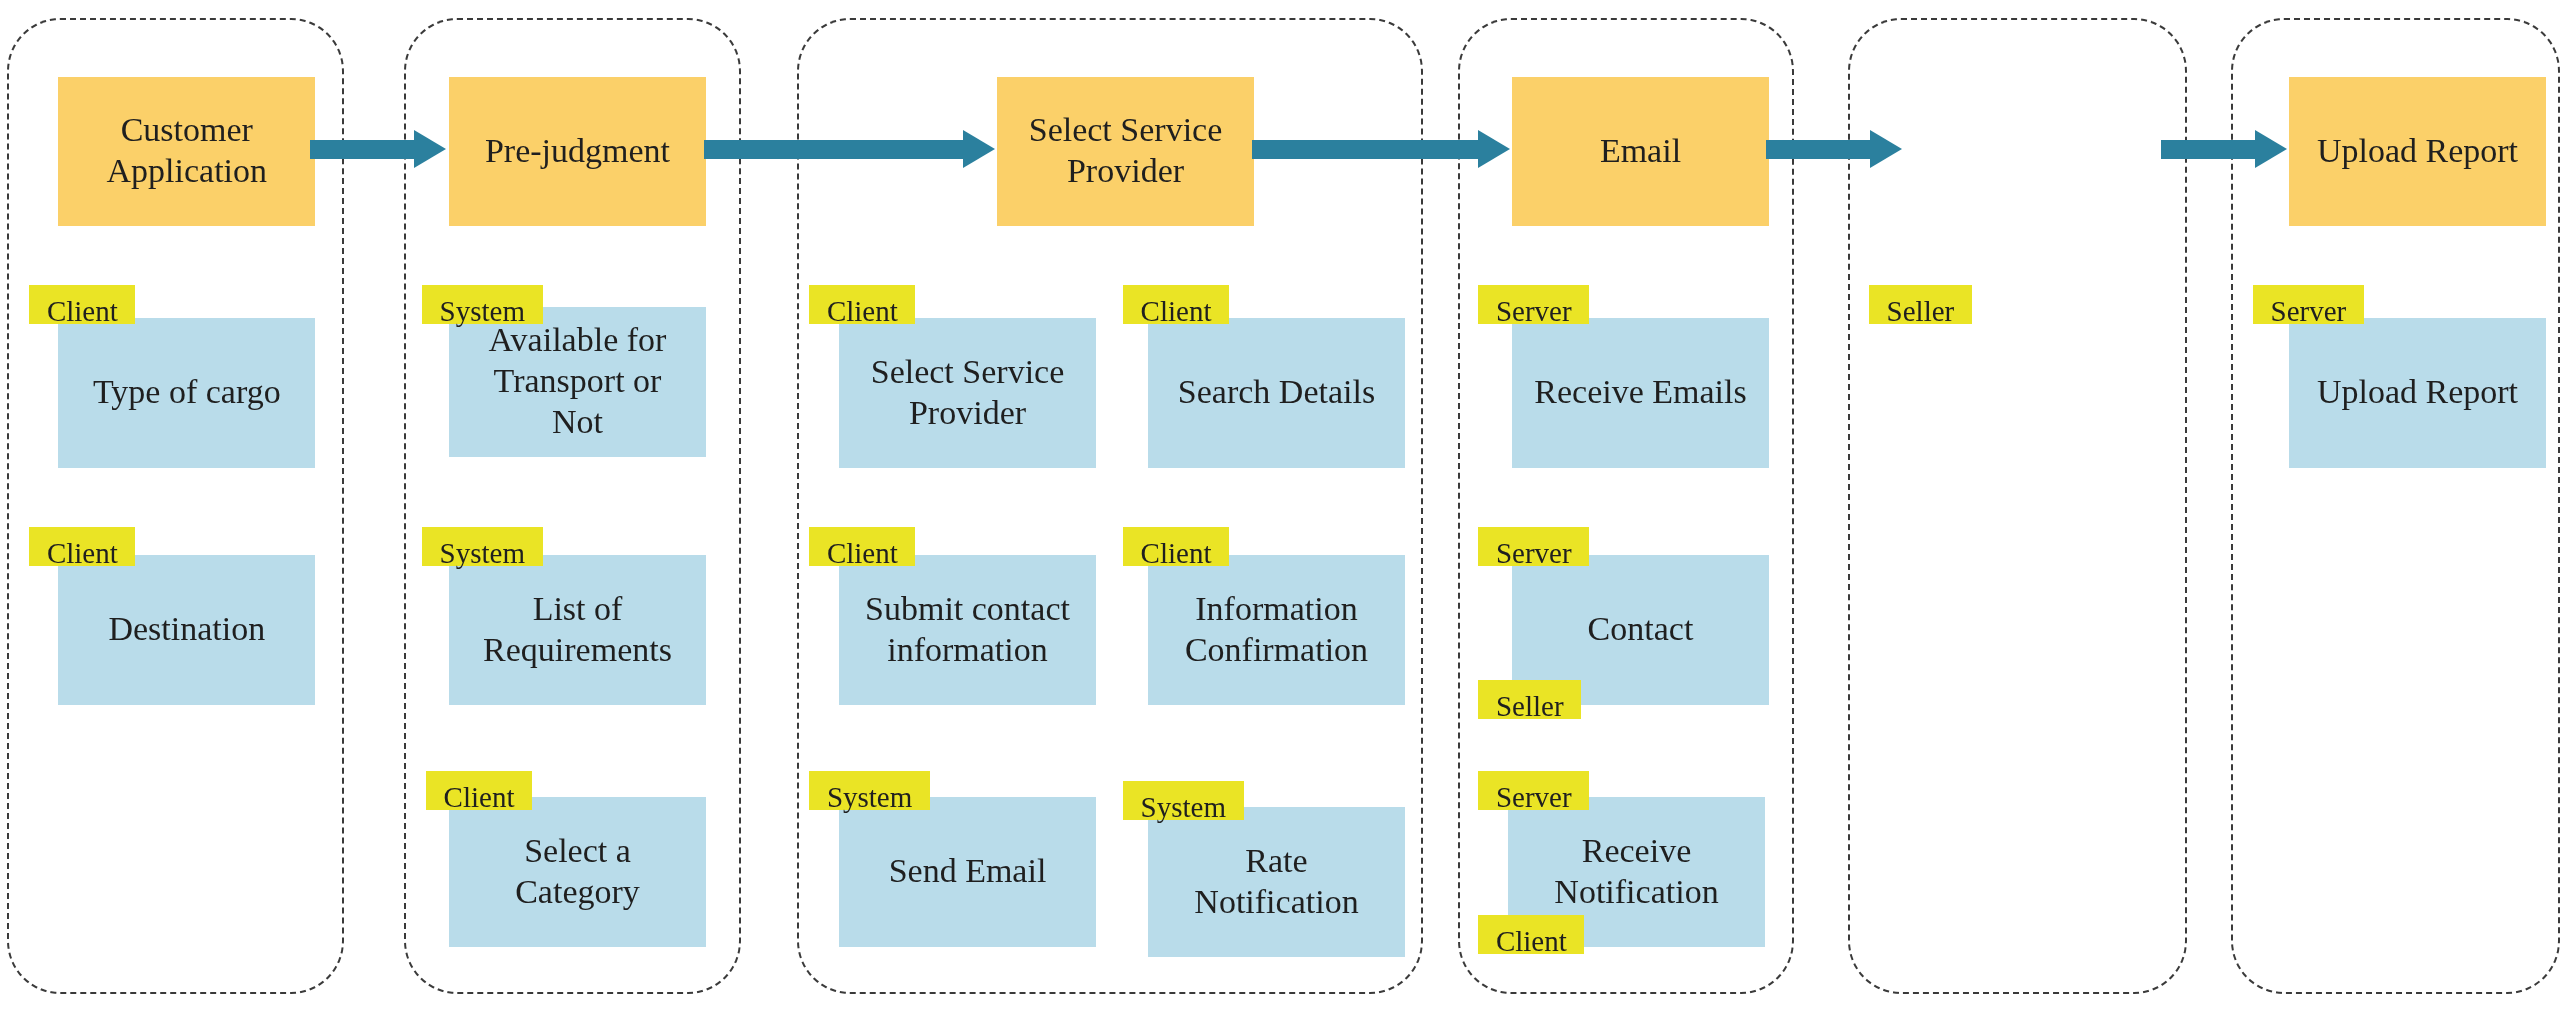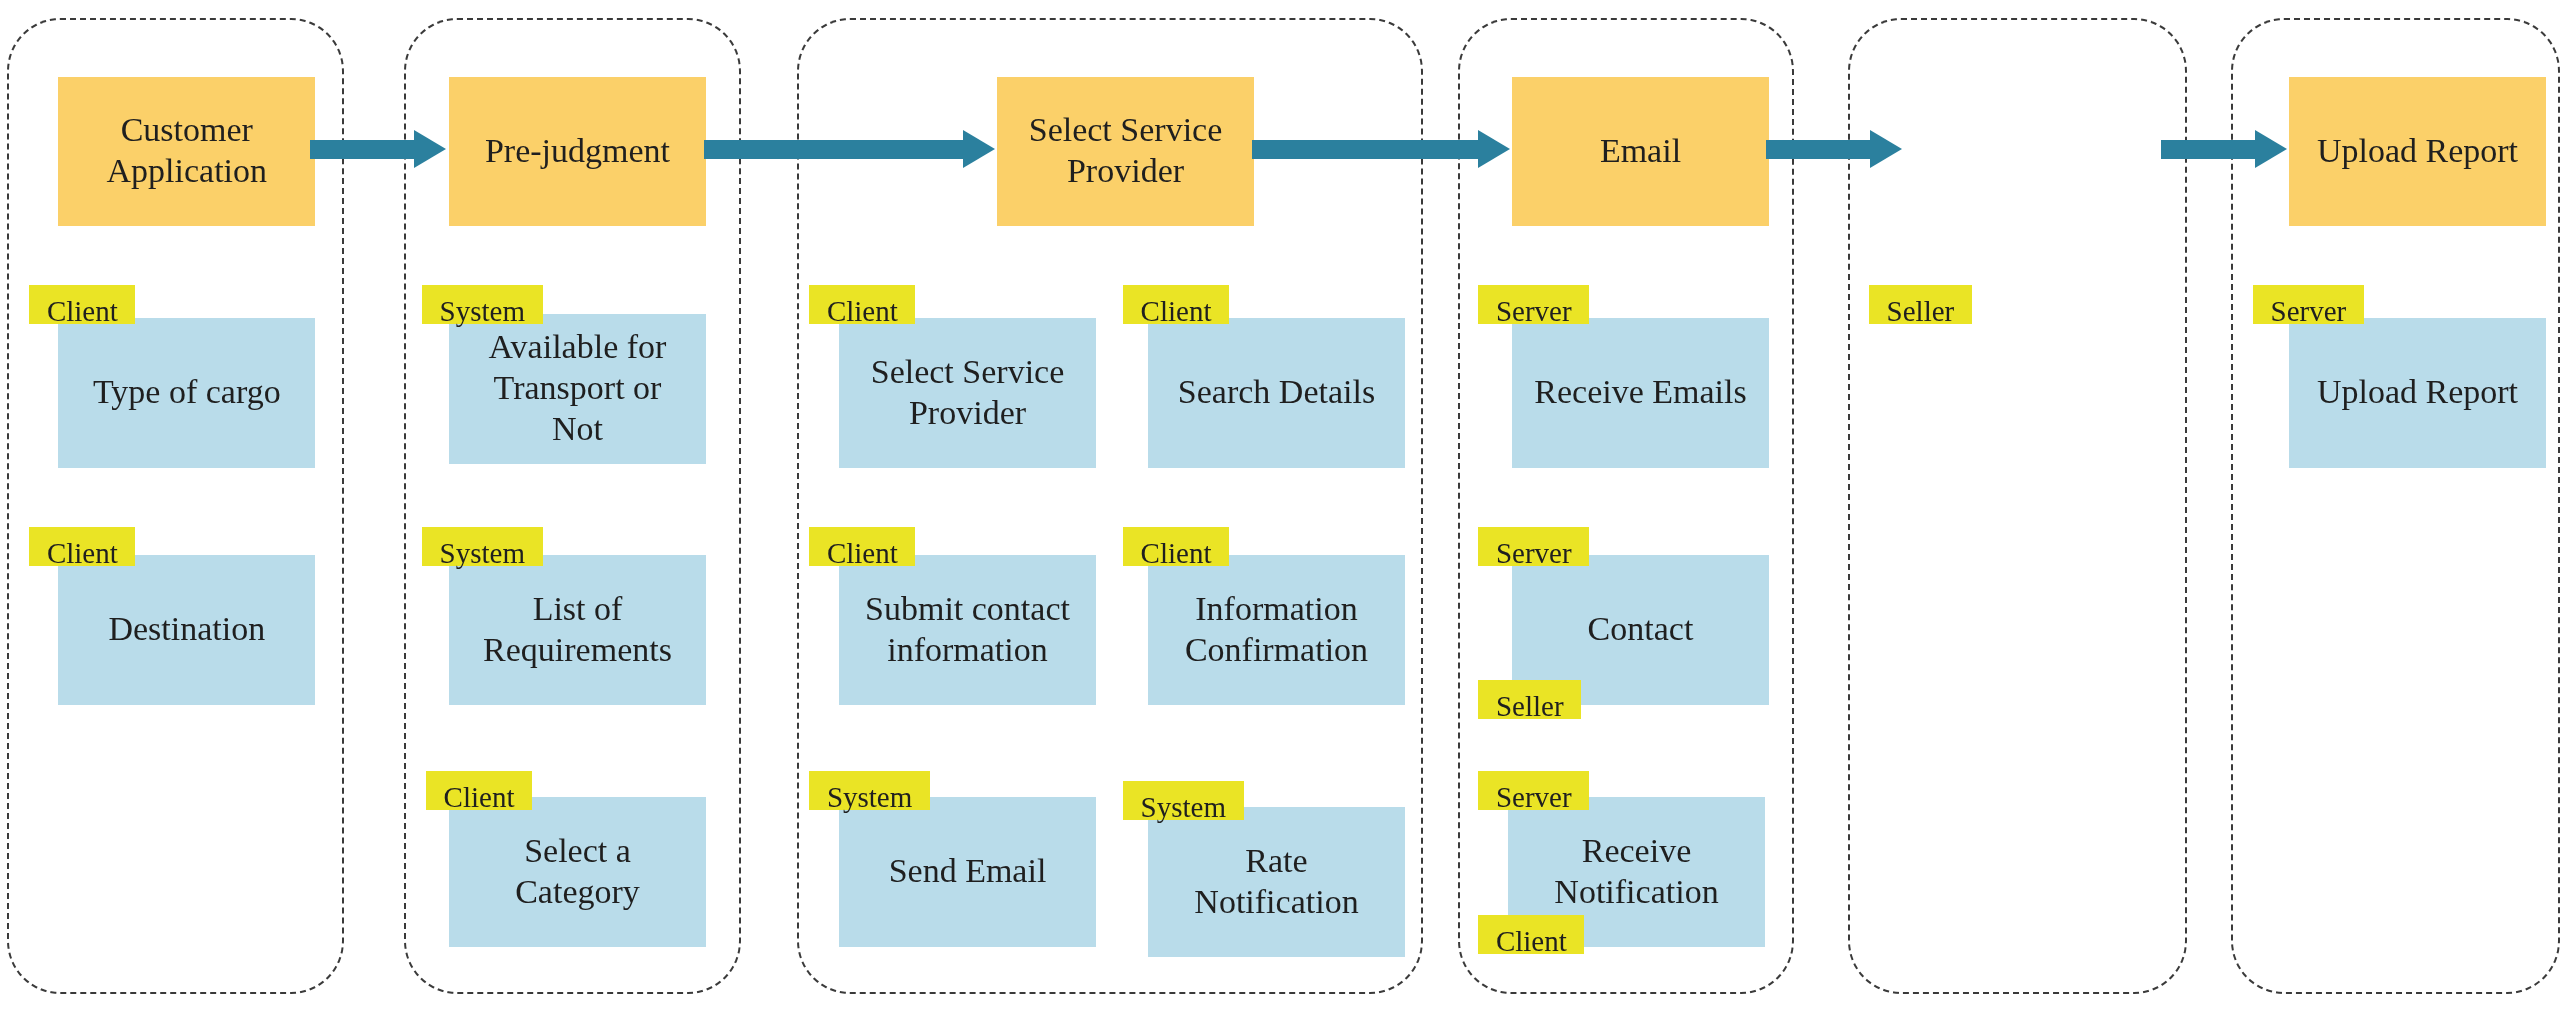--- a/index.html
+++ b/index.html
@@ -70,21 +70,21 @@
     </div>
     <div class="tag" style="left:20px;top:507px">Client</div>
     <div class="task" style="left:49px;top:535px">
       <span>Destination</span>
     </div>
   </section>
 
   <section class="panel" style="left:404px;width:337px">
     <div class="phase" style="left:43px">Pre-judgment</div>
     <div class="tag" style="left:16px;top:265px">System</div>
-    <div class="task" style="left:43px;top:294px">
+    <div class="task" style="left:43px;top:287px">
       <span>Available for Transport or Not</span>
     </div>
     <div class="tag" style="left:16px;top:507px">System</div>
     <div class="task" style="left:43px;top:535px">
       <span>List of Requirements</span>
     </div>
     <div class="tag" style="left:20px;top:751px">Client</div>
     <div class="task" style="left:43px;top:777px">
       <span>Select a Category</span>
     </div>

